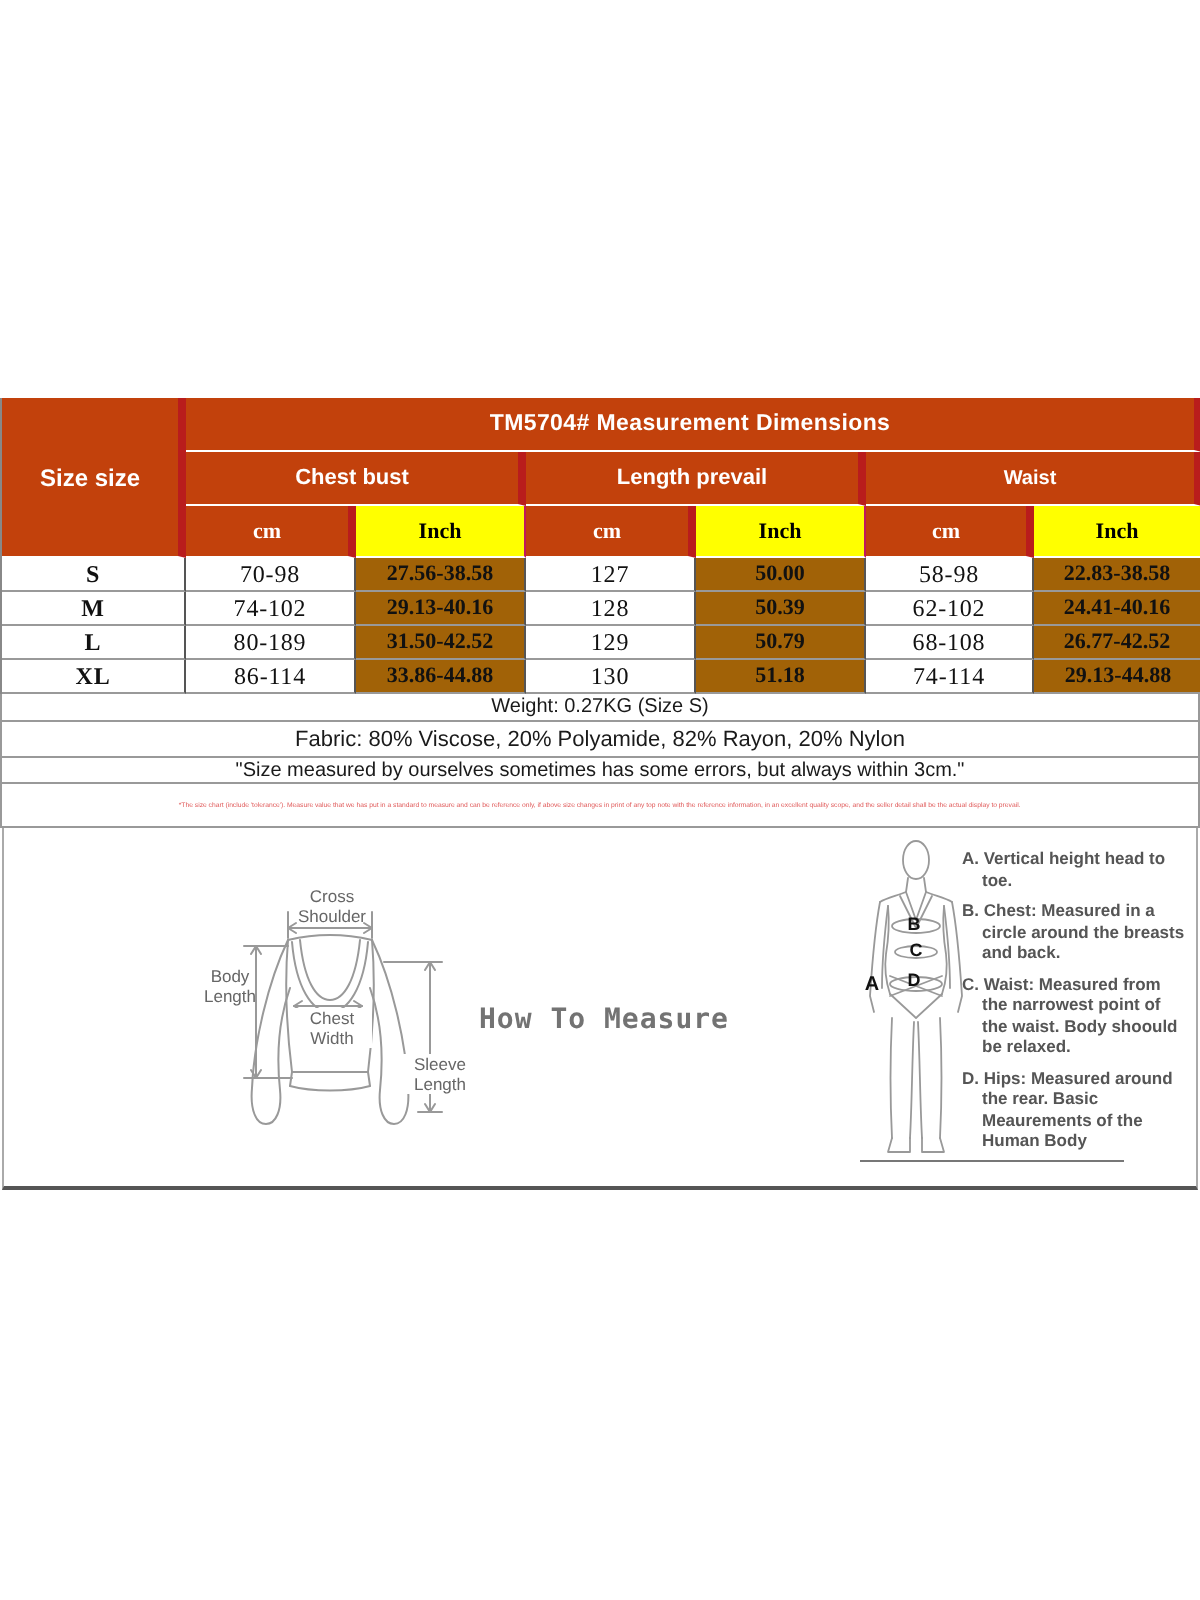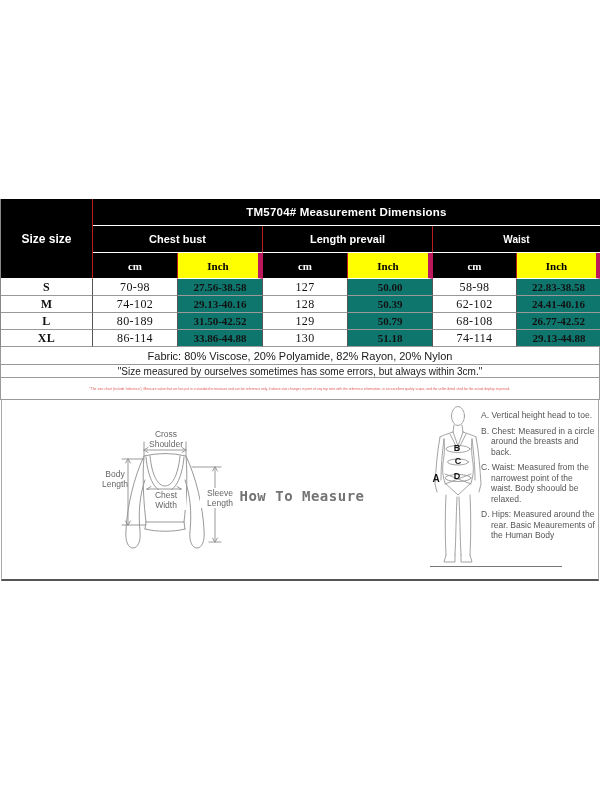--- a/index.html
+++ b/index.html
@@ -11,35 +11,35 @@
 
   
   .tbl{
     display:grid;
     grid-template-columns:92px 85px 85px 85px 85px 84px 84px;
     grid-template-rows:27px 27px 26px repeat(4,17px);
     width:600px;box-sizing:border-box;
     border-left:1px solid #888;border-right:1px solid #888;
   }
   .cell{display:flex;align-items:center;justify-content:center;box-sizing:border-box;overflow:hidden;}
-  .hc{background:#000000;color:#fff;border-right:1px solid #b91c1c;border-bottom:1px solid #fff;font-weight:600;}
+  .hc{background:#c2410c;color:#fff;border-right:4px solid #b91c1c;border-bottom:1px solid #fff;font-weight:600;}
   .size-head{grid-column:1;grid-row:1/4;font-size:12px;}
   .title{grid-column:2/8;grid-row:1;font-size:11.5px;letter-spacing:.2px;}
   .g1{grid-column:2/4;grid-row:2;font-size:11px;}
   .g2{grid-column:4/6;grid-row:2;font-size:11px;}
   .g3{grid-column:6/8;grid-row:2;font-size:10px;}
   .u{grid-row:3;font-family:"Liberation Serif",serif;font-weight:bold;font-size:11px;}
   .u2{grid-column:2}.u3{grid-column:3}.u4{grid-column:4}.u5{grid-column:5}.u6{grid-column:6}.u7{grid-column:7}
-  .uy{background:#ffff00;color:#000;border-right:5px solid #be185d;border-bottom:1px solid #fff;}
+  .uy{background:#ffff00;color:#000;border-right:1px solid #be185d;border-bottom:1px solid #fff;}
   .dr1{grid-row:4}.dr2{grid-row:5}.dr3{grid-row:6}.dr4{grid-row:7}
   .d{background:#fff;border-right:1px solid #555;border-bottom:1px solid #999;
      font-family:"Liberation Serif",serif;font-size:12px;color:#111;letter-spacing:.4px;}
   .d:last-child{border-right:none;}
   .sz{font-weight:600;}
-  .y{background:#0f766e;font-weight:bold;font-size:11px;letter-spacing:0;}
+  .y{background:#a16207;font-weight:bold;font-size:11px;letter-spacing:0;}
 
   
   .wrow{
     box-sizing:border-box;border:1px solid #999;border-top:none;background:#fff;
     display:flex;align-items:center;justify-content:center;color:#1a1a1a;
   }
   .row-weight{height:14px;font-size:10px;font-weight:500;}
   .row-fabric{height:18px;font-size:11px;font-weight:500;text-align:right;}
   .row-note{height:13px;font-size:10px;font-weight:500;}
   .row-fine{height:22px;}
@@ -62,21 +62,21 @@
     font-family:"DejaVu Sans Mono",monospace;font-weight:bold;font-size:14px;color:#737373;
     letter-spacing:.5px;
   }
   .garment-svg{position:absolute;left:74px;top:22px;}
   .figure-svg{position:absolute;left:430px;top:5px;}
   .marker{position:absolute;font-weight:bold;color:#111;font-size:9px;width:10px;text-align:center;}
   .marker-a{font-size:10px;}
   .instructions{position:absolute;left:479px;top:10px;width:114px;color:#555;}
   .instr-item{
     font-size:8.5px;line-height:10.5px;margin-bottom:5px;
-    padding-left:10px;text-indent:-10px;
+    padding-left:10px;text-indent:-10px;font-weight:bold;
   }
   .figure-baseline{position:absolute;left:428px;top:166px;width:132px;border-top:1px solid #777;}
 </style>
 </head>
 <body>
 
 <div class="content">
 
   <div class="tbl">
     <div class="cell hc size-head">Size size</div>
@@ -118,20 +118,21 @@
 
     <div class="cell d sz dr4">XL</div>
     <div class="cell d dr4">86-114</div>
     <div class="cell d y dr4">33.86-44.88</div>
     <div class="cell d dr4">130</div>
     <div class="cell d y dr4">51.18</div>
     <div class="cell d dr4">74-114</div>
     <div class="cell d y dr4">29.13-44.88</div>
   </div>
 
+  <div class="wrow row-weight">Weight: 0.27KG (Size S)</div>
   <div class="wrow row-fabric">Fabric: 80% Viscose, 20% Polyamide, 82% Rayon, 20% Nylon</div>
   <div class="wrow row-note">"Size measured by ourselves sometimes has some errors, but always within 3cm."</div>
   <div class="wrow row-fine">
     <span class="fine-text">*The size chart (include 'tolerance'). Measure value that we has put in a standard to measure and can be reference only, if above size changes in print of any top note with the reference information, in an excellent quality scope, and the seller detail shall be the actual display to prevail.</span>
   </div>
 
   <div class="mbox">
 
     <svg class="garment-svg" width="160" height="150" viewBox="0 0 160 150" fill="none" stroke="#999" stroke-width="1" stroke-linecap="round" stroke-linejoin="round">
 
@@ -166,21 +167,21 @@
 
       <line x1="139" y1="45" x2="139" y2="120"></line>
       <line x1="116" y1="45" x2="145" y2="45"></line>
       <line x1="133" y1="120" x2="145" y2="120"></line>
       <path d="M139,45 l-2.5,4 M139,45 l2.5,4 M139,120 l-2.5,-4 M139,120 l2.5,-4"></path>
     </svg>
 
     <div class="lbl" style="left:138px;top:29px;width:52px;">Cross Shoulder</div>
     <div class="lbl" style="left:96px;top:69px;width:34px;">Body Length</div>
     <div class="lbl lbl-bg" style="left:144px;top:90px;width:40px;">Chest Width</div>
-    <div class="lbl lbl-bg" style="left:198px;top:88px;width:40px;text-align:center;">Sleeve Length</div>
+    <div class="lbl lbl-bg" style="left:198px;top:113px;width:40px;text-align:center;">Sleeve Length</div>
 
     <div class="howto">How To Measure</div>
 
     <svg class="figure-svg" width="56" height="166" viewBox="0 0 56 166" fill="none" stroke="#999" stroke-width="0.9" stroke-linecap="round" stroke-linejoin="round">
       <ellipse cx="26" cy="11" rx="6.5" ry="9.5"></ellipse>
       <path d="M22,20 L21,27 M30,20 L31,27"></path>
       <path d="M21,27 C16,29 11,30 8,32"></path>
       <path d="M31,27 C36,29 41,30 44,32"></path>
 
       <path d="M21,27 L26,41 L31,27"></path>

